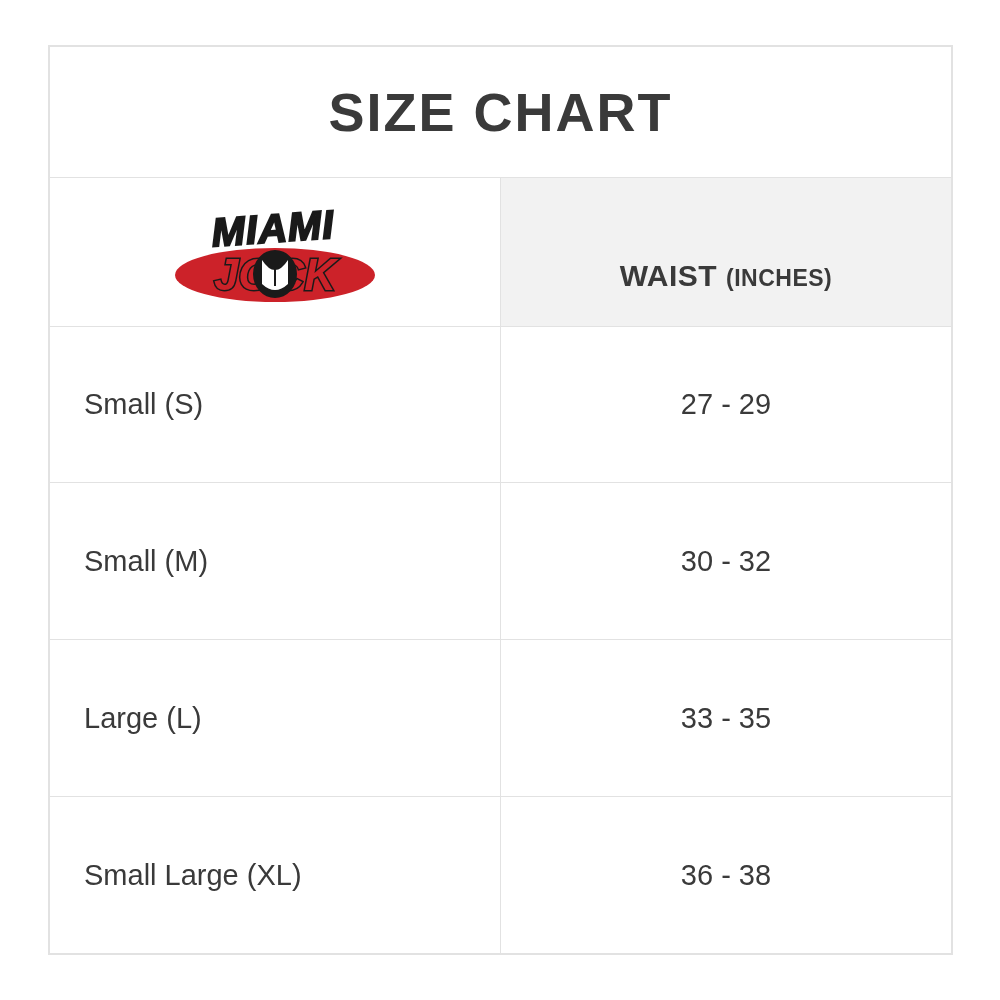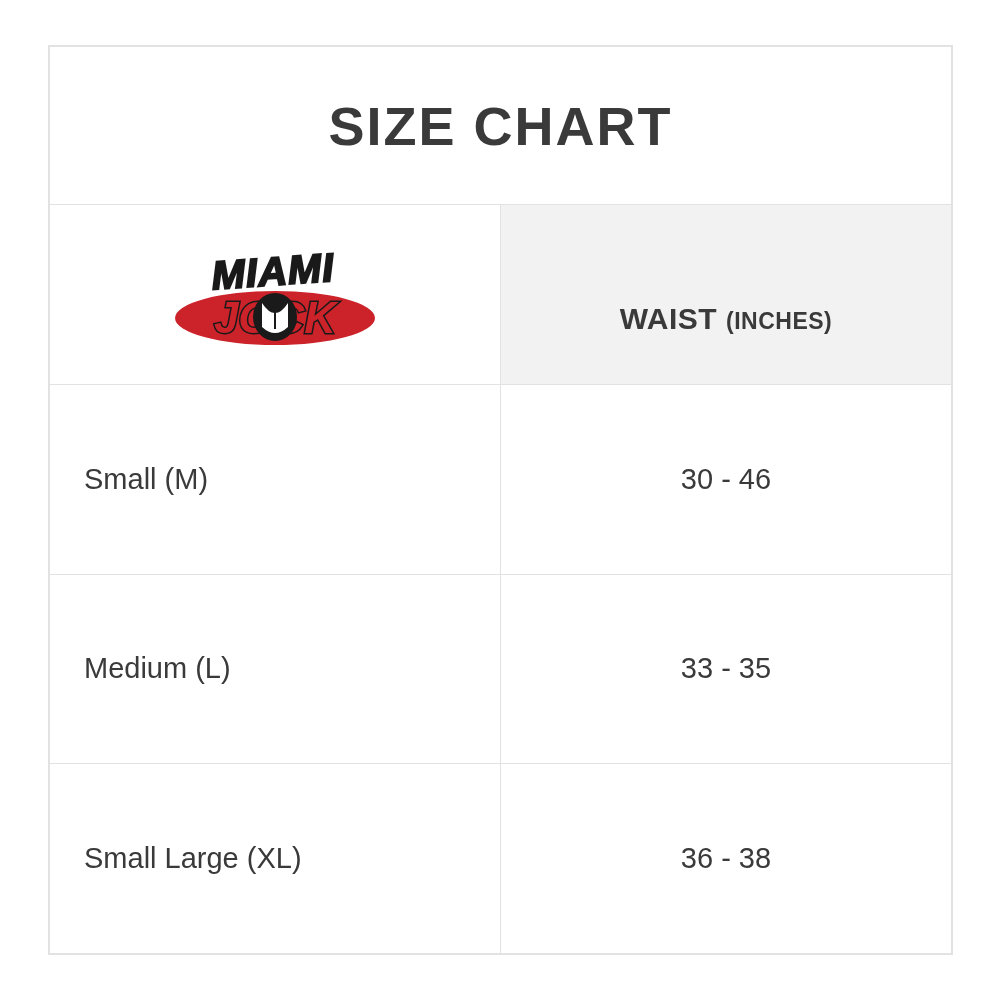--- a/index.html
+++ b/index.html
@@ -144,25 +144,29 @@
           </td>
           <td class="header-cell">
             <div class="header-text">
               <span>WAIST</span>
               <span class="unit">(INCHES)</span>
             </div>
           </td>
         </tr>
 
         <tr>
-          <td class="size-cell">Small (M)</td>
-          <td class="value-cell">30 - 46</td>
+          <td class="size-cell">Small (S)</td>
+          <td class="value-cell">27 - 29</td>
         </tr>
         <tr>
-          <td class="size-cell">Medium (L)</td>
+          <td class="size-cell">Small (M)</td>
+          <td class="value-cell">30 - 32</td>
+        </tr>
+        <tr>
+          <td class="size-cell">Large (L)</td>
           <td class="value-cell">33 - 35</td>
         </tr>
         <tr>
           <td class="size-cell">Small Large (XL)</td>
           <td class="value-cell">36 - 38</td>
         </tr>
       </tbody>
     </table>
   </div>
 </div>

